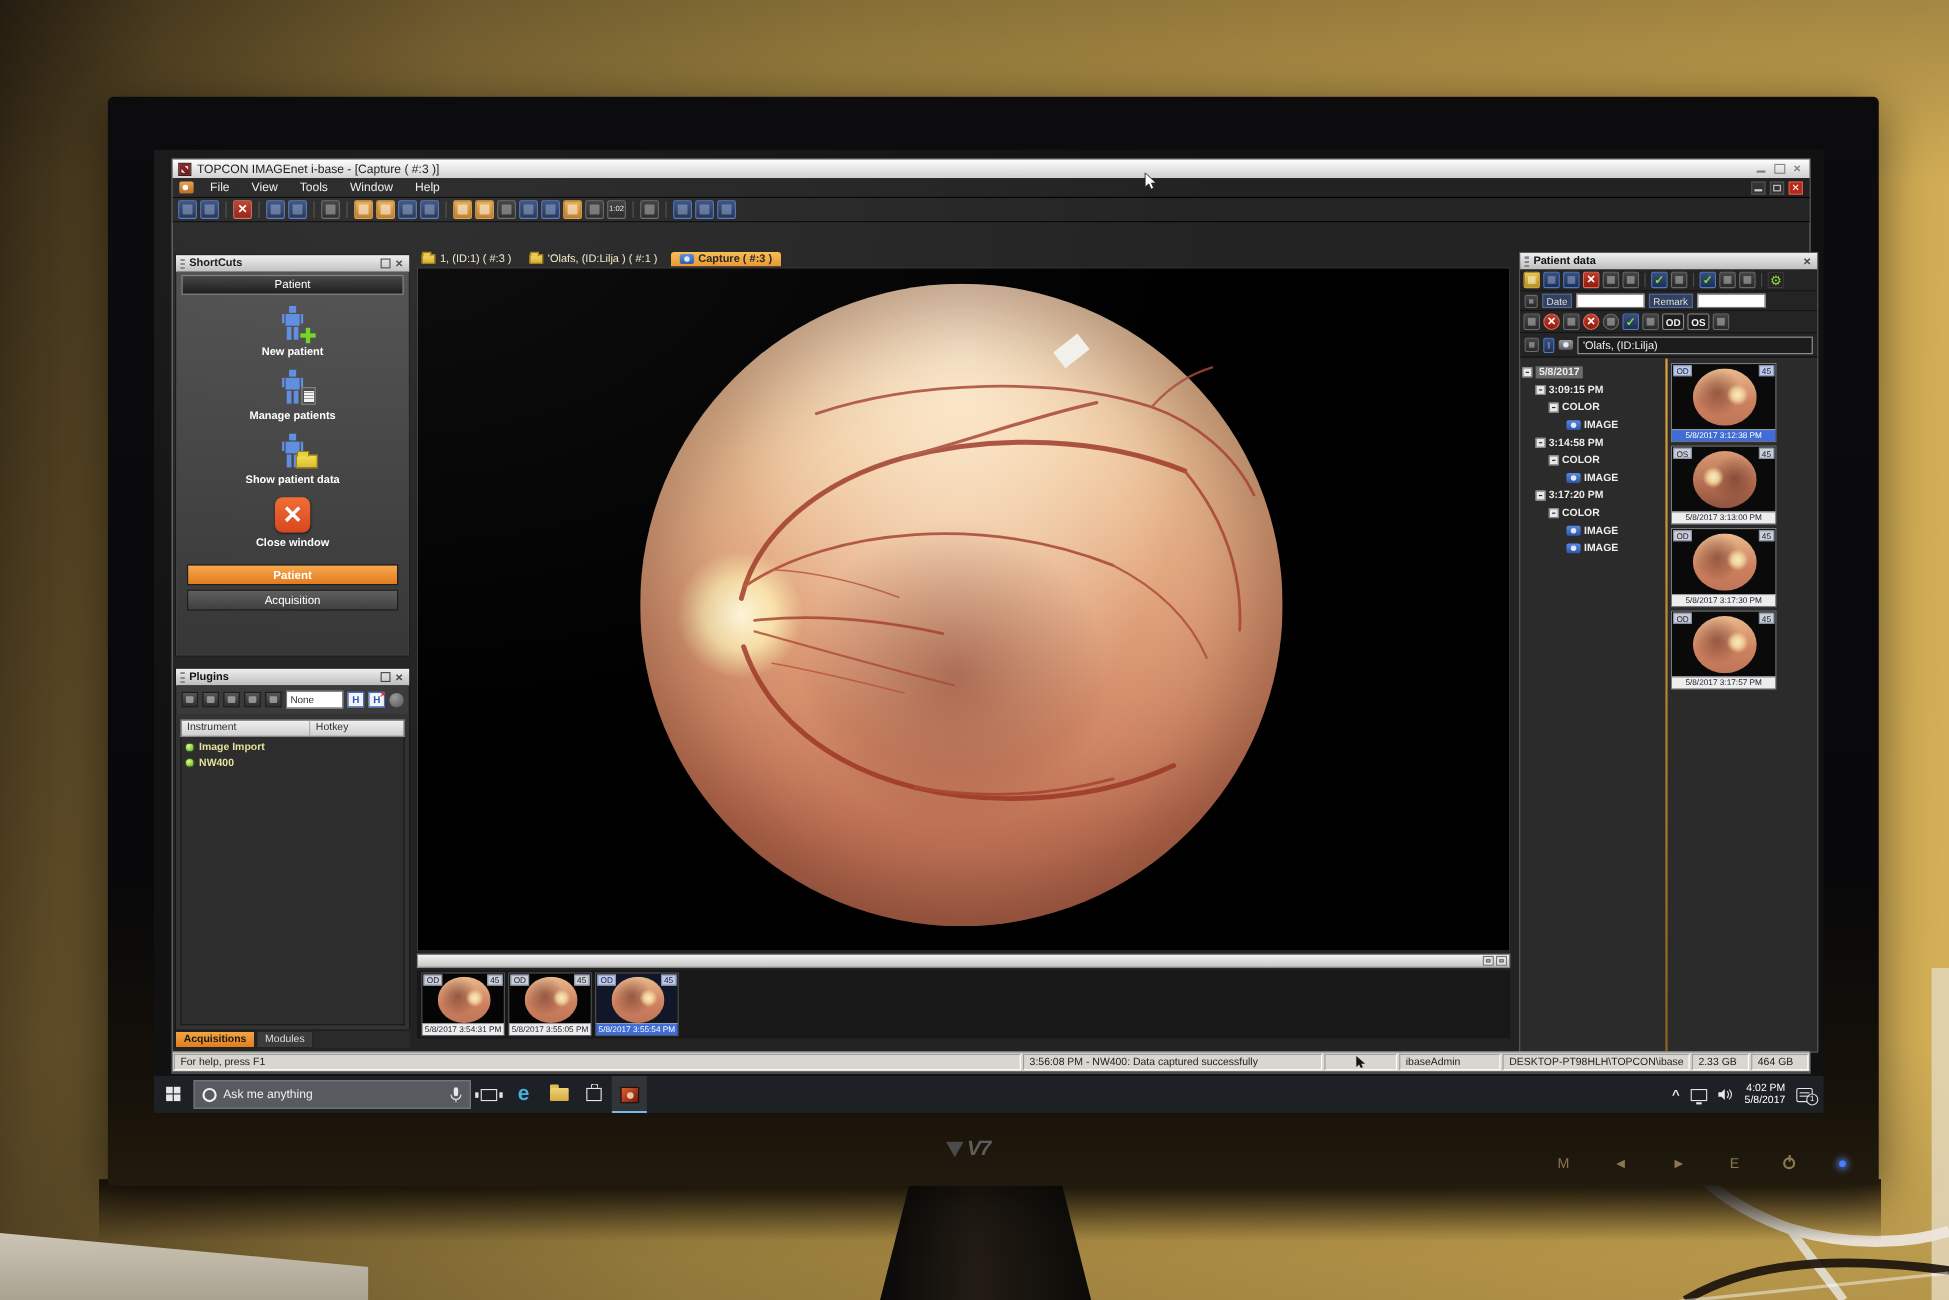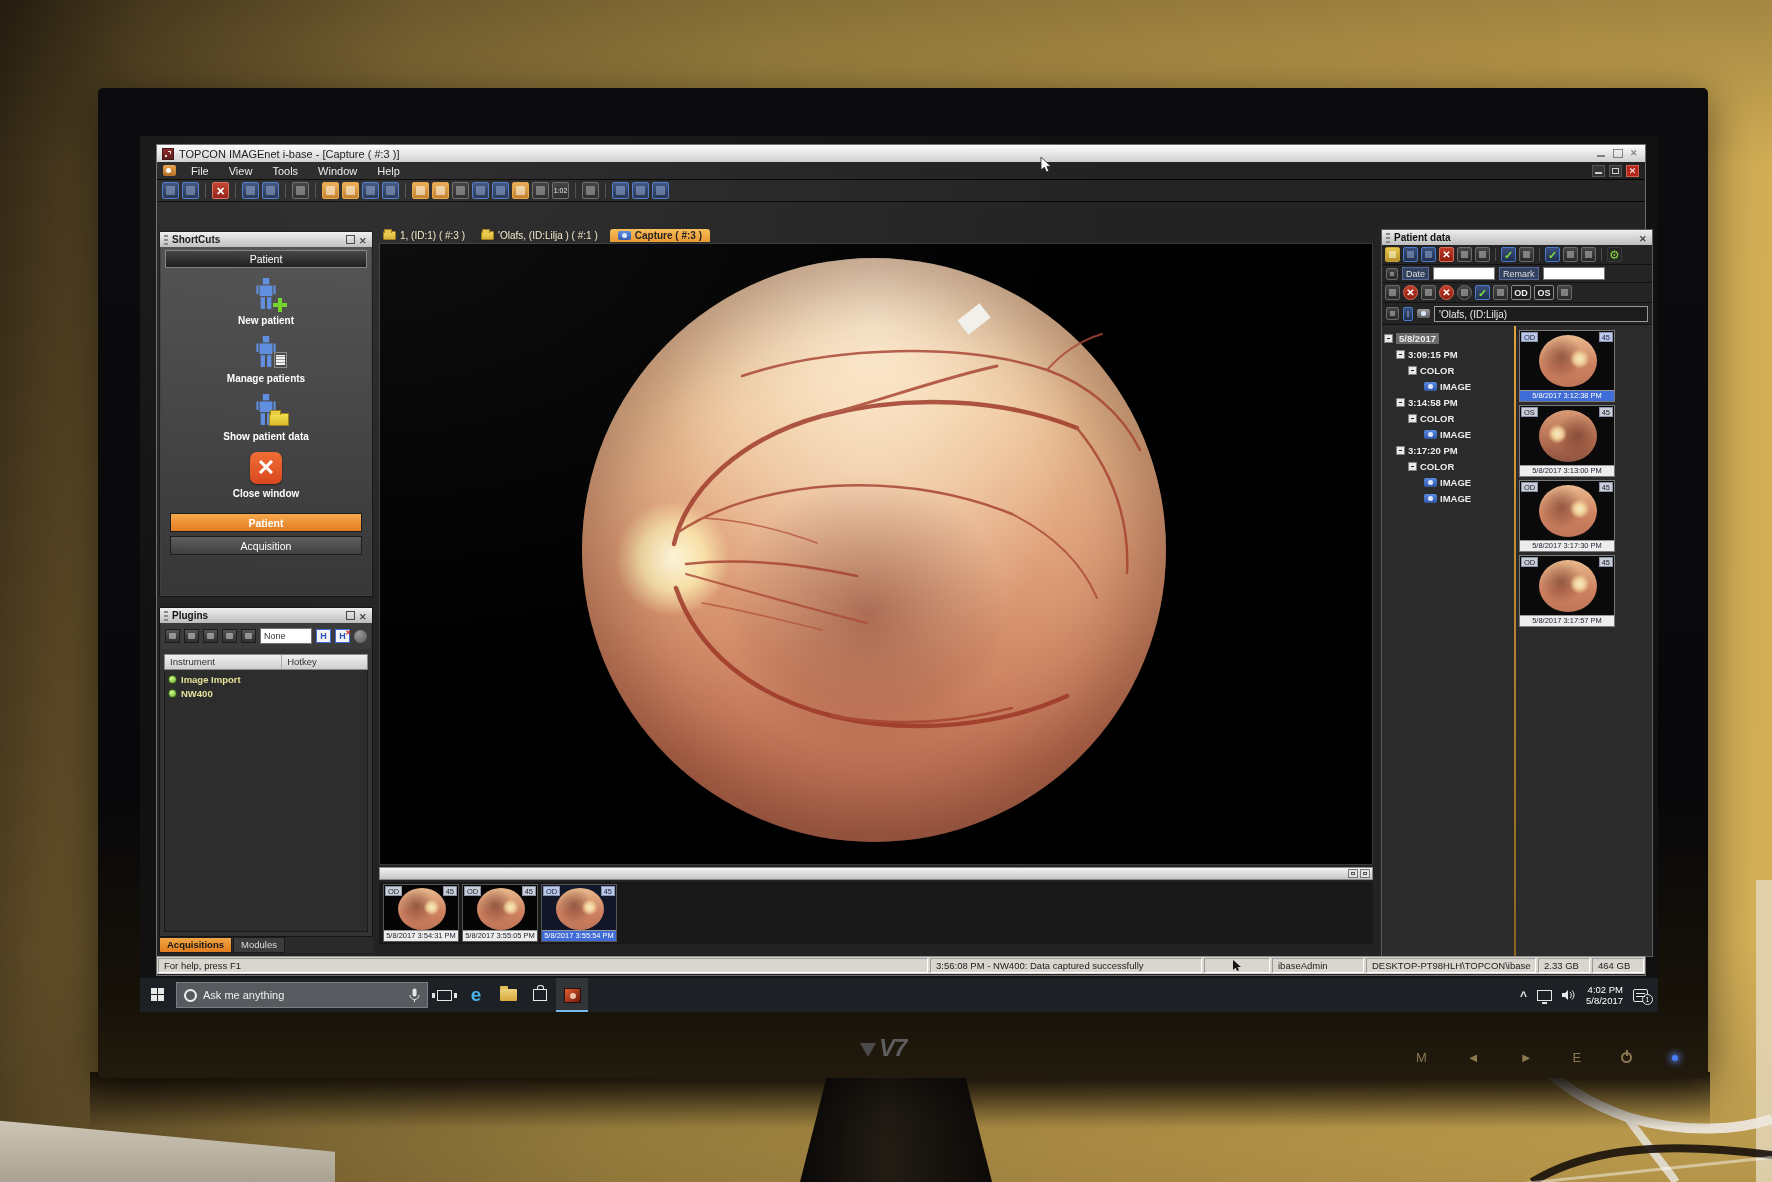--- a/index.html
+++ b/index.html
@@ -16,21 +16,21 @@
   .cables { position:absolute; right:0; bottom:0; }
   .acrylic { position:absolute; right:0; bottom:10px; width:250px; height:3px; background:rgba(255,255,255,.45); transform:rotate(-6deg); }
 
   
   .monitor { position:absolute; left:98px; top:88px; width:1610px; height:990px; border-radius:5px;
     background:linear-gradient(180deg,#0c0c0e 0%,#08080a 72%,#171209 92%,#221a0d 100%);
     box-shadow:0 10px 45px rgba(0,0,0,.55); }
   .stand { position:absolute; left:800px; top:1076px; width:192px; height:106px;
     background:linear-gradient(90deg,#0a0908,#221c14 45%,#0c0a08);
     clip-path:polygon(14% 0,86% 0,100% 100%,0 100%); }
-  .v7 { position:absolute; left:762px; top:946px; color:#5e5e5e; font-size:24px; font-style:italic; font-weight:bold; letter-spacing:-1px; }
+  .v7 { position:absolute; left:762px; top:946px; color:#5e5e5e; font-size:19px; font-style:italic; font-weight:bold; letter-spacing:-1px; }
   .v7::before { content:''; display:inline-block; width:0; height:0; border-left:8px solid transparent; border-right:8px solid transparent; border-top:14px solid #4a4a4a; margin-right:3px; vertical-align:middle; }
   .bezel-controls { position:absolute; left:1318px; top:962px; display:flex; align-items:center; gap:40px; color:#8a7850; font-size:13px; }
   .pwr { width:11px; height:11px; border:2px solid #8a7850; border-radius:50%; position:relative; }
   .pwr::after { content:''; position:absolute; left:50%; top:-4px; width:2px; height:6px; background:#8a7850; transform:translateX(-50%); }
   .led { width:6px; height:6px; border-radius:50%; background:#4a7dff; box-shadow:0 0 7px 2px rgba(90,140,255,.8); }
 
   
   .screen { position:absolute; left:42px; top:48px; width:1518px; height:876px; background:#111; overflow:hidden; }
   .screen::after { content:''; position:absolute; inset:0; z-index:90; pointer-events:none;
     background:radial-gradient(ellipse at 14% 6%,rgba(255,255,255,.06),transparent 42%); }

